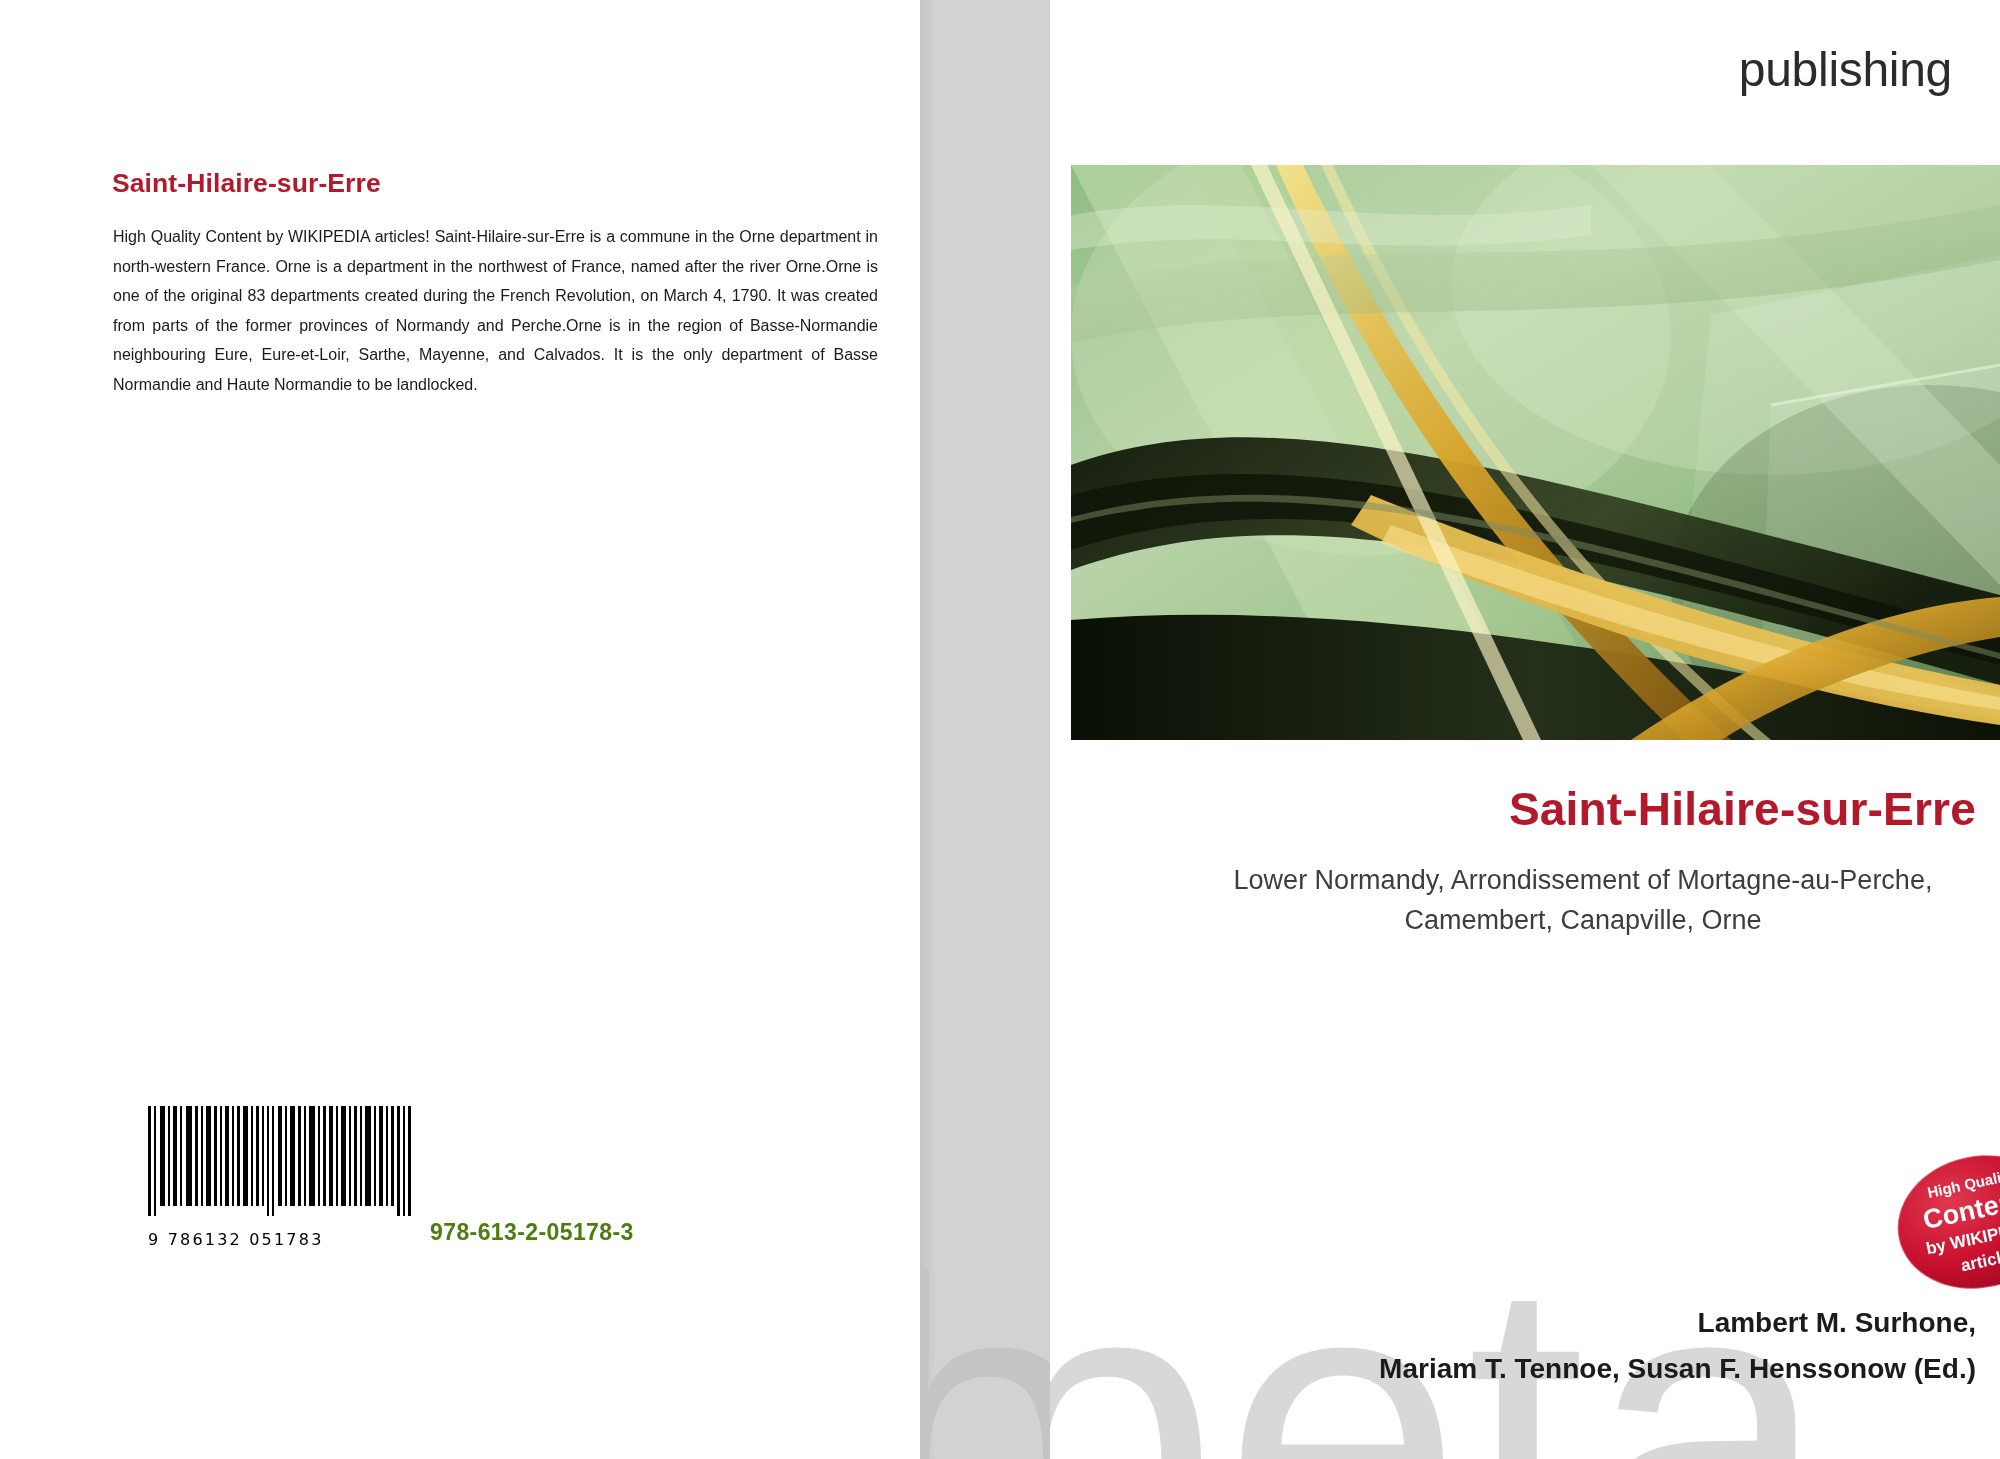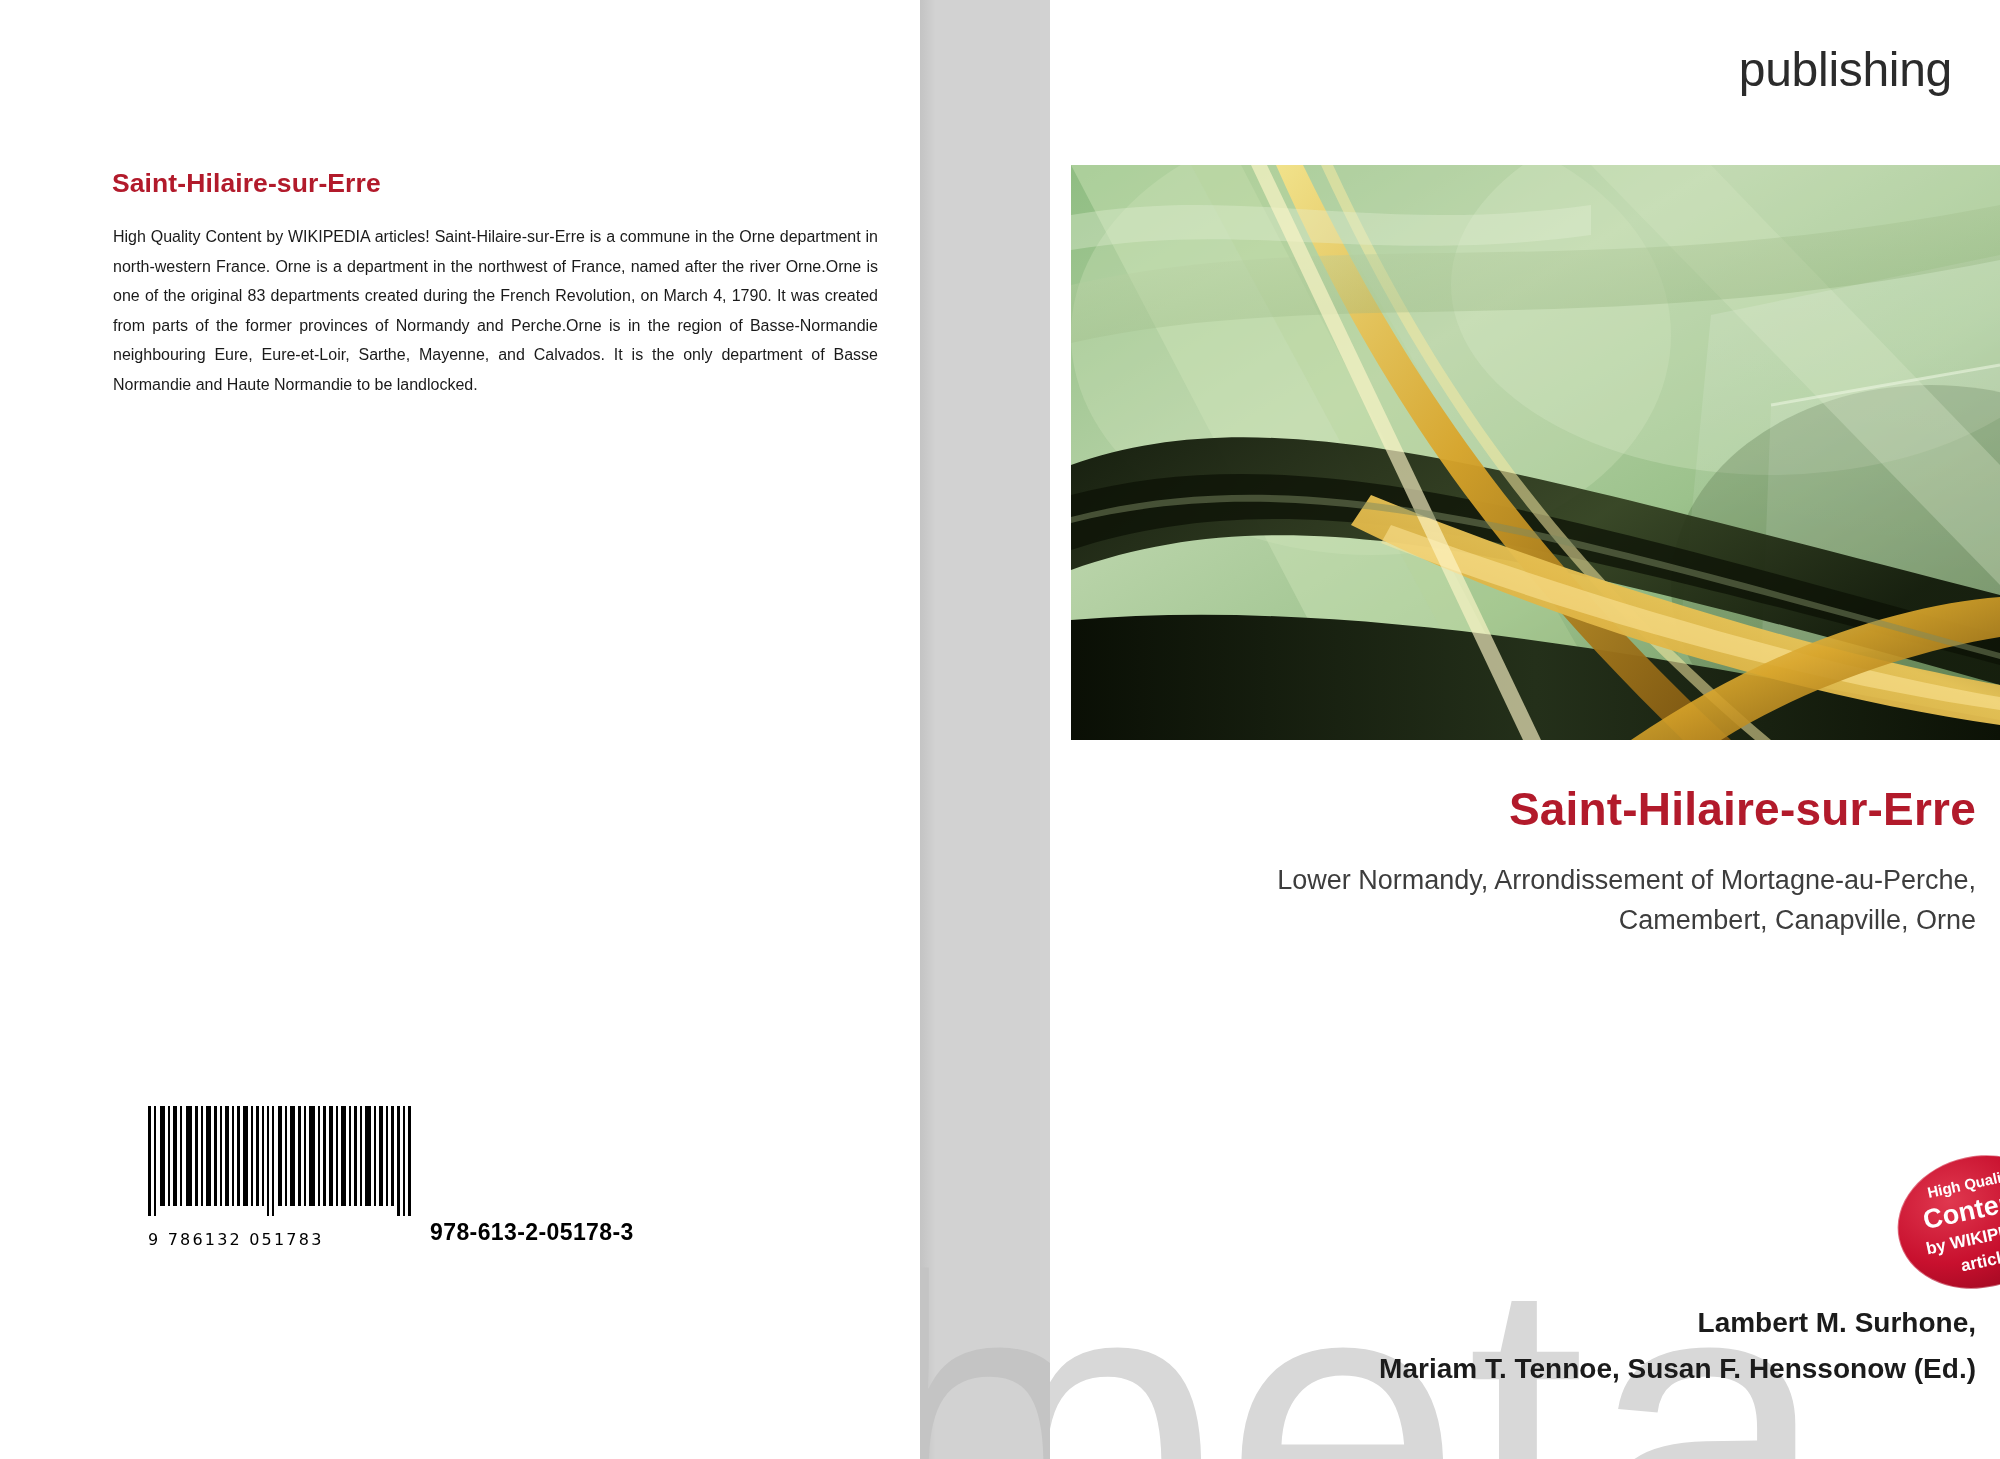--- a/index.html
+++ b/index.html
@@ -72,21 +72,21 @@
     letter-spacing: 2.2px;
     color: #000;
     margin-top: 2px;
   }
   .isbn-text {
     position: absolute;
     left: 430px;
     top: 1219px;
     font-size: 23px;
     font-weight: bold;
-    color: #000000;
+    color: #4d7c0f;
     letter-spacing: 0.4px;
   }
 
   
   .spine {
     position: absolute;
     left: 920px;
     top: 0;
     width: 130px;
     height: 1459px;
@@ -158,21 +158,21 @@
     font-size: 46px;
     font-weight: bold;
     color: #b21a2b;
     letter-spacing: 0.2px;
   }
   .front-subtitle {
     position: absolute;
     left: 140px;
     top: 860px;
     width: 786px;
-    text-align: right;
+    text-align: center;
     font-size: 27px;
     line-height: 40px;
     color: #3d3d3d;
   }
 
   
   .watermark {
     position: absolute;
     left: -70px;
     bottom: -186px;

